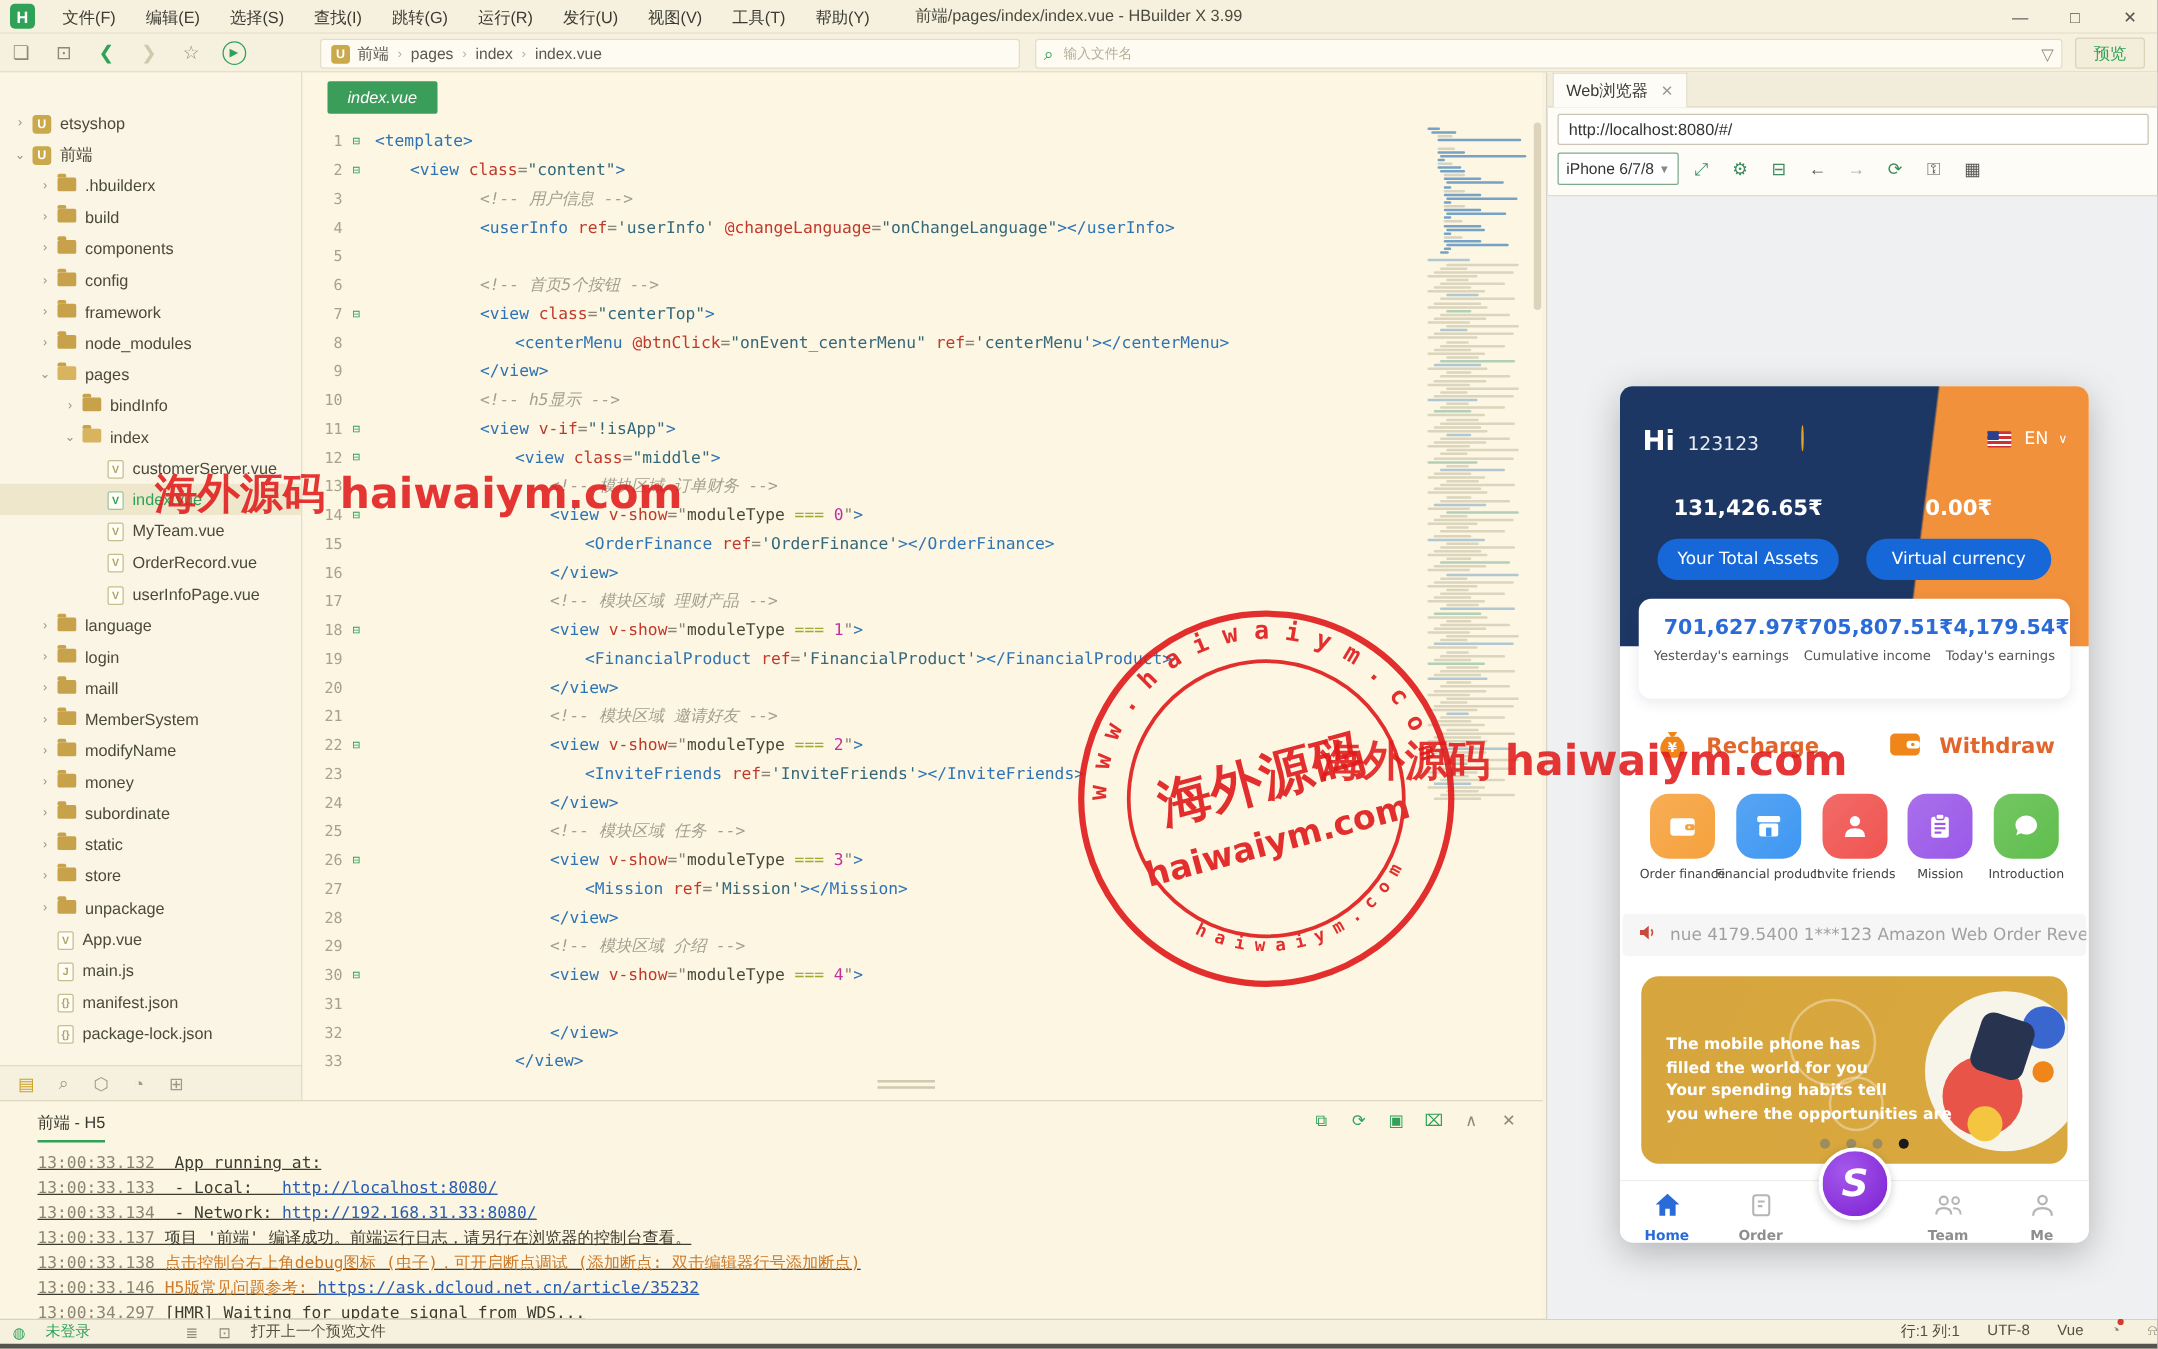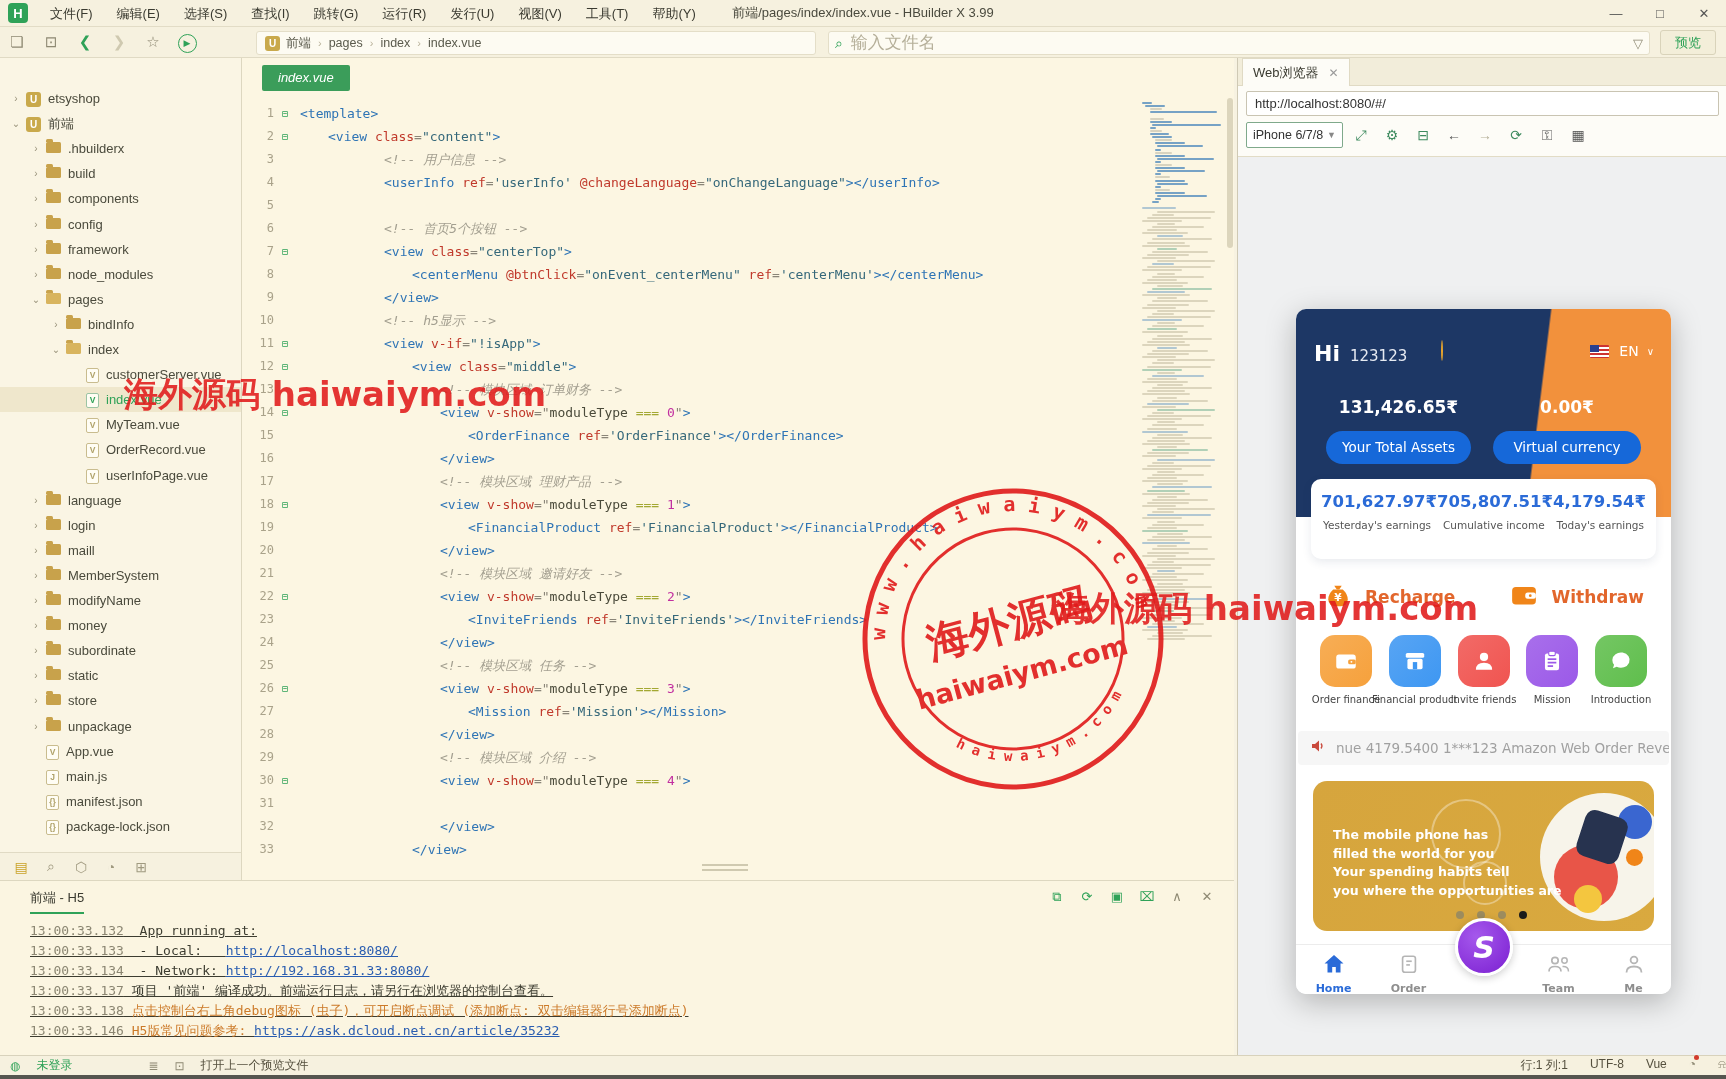--- a/index.html
+++ b/index.html
@@ -19,21 +19,21 @@
   #toolbar{position:absolute;left:0;top:27px;width:1726px;height:31px;background:#F6F1DF;border-bottom:1px solid #E0DAC4;display:flex;align-items:center;}
   .tb-icon{width:34px;text-align:center;font-size:15px;color:#8F8A74;}
   .tb-icon.green{color:#2FA258;}
   .tb-icon.dim{color:#CFC9B0;}
   #run-icon span{display:inline-block;width:19px;height:19px;border:1.5px solid #2FA258;border-radius:50%;color:#2FA258;font-size:9px;line-height:16px;}
   #breadcrumb{position:absolute;left:256px;top:4px;width:560px;height:24px;background:#FDFBF2;border:1px solid #E4DEC8;border-radius:3px;display:flex;align-items:center;padding-left:8px;font-size:12.5px;color:#5a5a4c;}
   .crumb-sep{color:#B9B29A;margin:0 7px;font-size:11px;}
   .u-badge{display:inline-block;width:15px;height:15px;background:#C9A94B;border-radius:3px;color:#fff;font-size:10px;font-weight:bold;text-align:center;line-height:15px;margin-right:6px;}
   #search-box{position:absolute;left:828px;top:4px;width:822px;height:24px;background:#FDFBF2;border:1px solid #E4DEC8;border-radius:3px;display:flex;align-items:center;padding:0 6px;}
   #search-box .mag{color:#2FA258;font-size:14px;margin-right:6px;}
-  #search-input{flex:1;border:none;outline:none;background:transparent;font-size:17px;color:#0f766e;font-family:Liberation Serif, serif;}
+  #search-input{flex:1;border:none;outline:none;background:transparent;font-size:11px;color:#0f766e;font-family:Liberation Serif, serif;}
   #search-input::placeholder{color:#B5AF99;}
   #funnel-icon{color:#8F8A74;font-size:13px;}
   #preview-btn{position:absolute;left:1660px;top:3px;width:56px;height:25px;background:#F3EED9;border:1px solid #D9D3BA;border-radius:3px;color:#2FA258;font-size:13px;text-align:center;line-height:23px;}
 
   
   #sidebar{position:absolute;left:0;top:58px;width:242px;height:822px;background:#FAF5E4;border-right:1px solid #DDD7C0;overflow:hidden;}
   .tree-row{position:absolute;left:0;width:242px;height:25px;display:flex;align-items:center;font-size:13px;color:#4a4a3c;white-space:nowrap;}
   .tree-row.selected{background:#EFE7CC;}
   .tree-row.selected .tree-label{color:#2FA258;}
   .tree-arrow{width:12px;font-size:10px;color:#9A947C;text-align:center;margin-right:4px;flex:none;}
@@ -113,21 +113,21 @@
   #ph-flag:before{content:"";position:absolute;left:0;top:0;width:9px;height:7px;background:#2A3F8F;}
   #ph-en{color:#fff;font-size:14px;margin:0 8px 0 10px;}
   #ph-car{color:#fff;font-size:10px;}
   .ph-balance{position:absolute;top:88px;font-size:17px;font-weight:bold;color:#fff;text-align:center;}
   #ph-bal-l{left:30px;width:145px;}
   #ph-bal-r{left:197px;width:148px;}
   .ph-pill{position:absolute;top:122px;height:33px;background:#1668D9;border-radius:17px;color:#fff;font-size:13.5px;text-align:center;line-height:33px;}
   #ph-pill-l{left:30px;width:145px;}
   #ph-pill-r{left:197px;width:148px;}
   #ph-card{position:absolute;left:15px;top:170px;width:345px;height:80px;background:#fff;border-radius:10px;box-shadow:0 3px 10px rgba(30,50,90,.10);}
-  #ph-card .vals{display:flex;justify-content:space-between;padding:13px 10px 0 10px;}
+  #ph-card .vals{display:flex;justify-content:space-between;padding:13px 10px 0 20px;}
   #ph-card .val{font-size:16.5px;font-weight:bold;color:#2B6BD7;white-space:nowrap;}
   #ph-card .labs{display:flex;justify-content:space-between;padding:8px 12px 0 12px;}
   #ph-card .lab{font-size:10.5px;color:#555;}
   #ph-actions{position:absolute;left:0;top:268px;width:375px;height:40px;display:flex;justify-content:space-around;align-items:center;}
   .ph-act{display:flex;align-items:center;}
   .ph-act .txt{font-size:17px;font-weight:600;color:#E2662C;margin-left:12px;}
   #ph-apps{position:absolute;left:0;top:326px;width:375px;height:84px;display:flex;justify-content:space-between;padding:0 22px;}
   .ph-app{width:56px;display:flex;flex-direction:column;align-items:center;}
   .ph-app .sq{width:52px;height:52px;border-radius:15px;display:flex;align-items:center;justify-content:center;}
   .ph-app .albl{font-size:10px;color:#444;margin-top:7px;white-space:nowrap;}
@@ -582,20 +582,21 @@
         <span class="con-ico gray">∧</span>
         <span class="con-ico gray">✕</span>
       </div>
     <div id="console-log">
         <div class="log-line"><span class="log-time">13:00:33.132</span><span class="log-tx">  App running at:</span></div>
         <div class="log-line"><span class="log-time">13:00:33.133</span><span class="log-tx">  - Local:   </span><span class="log-lk">http://localhost:8080/</span></div>
         <div class="log-line"><span class="log-time">13:00:33.134</span><span class="log-tx">  - Network: </span><span class="log-lk">http://192.168.31.33:8080/</span></div>
         <div class="log-line"><span class="log-time">13:00:33.137</span><span class="log-tx"> 项目 '前端' 编译成功。前端运行日志，请另行在浏览器的控制台查看。</span></div>
         <div class="log-line"><span class="log-time">13:00:33.138</span><span class="log-wr"> 点击控制台右上角debug图标 (虫子)，可开启断点调试 (添加断点: 双击编辑器行号添加断点)</span></div>
         <div class="log-line"><span class="log-time">13:00:33.146</span><span class="log-wr"> H5版常见问题参考: </span><span class="log-lk">https://ask.dcloud.net.cn/article/35232</span></div>
+        <div class="log-line"><span class="log-time">13:00:34.297</span><span class="log-tx"> [HMR] Waiting for update signal from WDS...</span></div>
       </div>
   </div>
 
   <div id="statusbar">
     <span class="sb-item green" style="margin-left:10px">◍</span>
     <span class="sb-item green">未登录</span>
     <span class="sb-item" style="margin-left:60px;color:#8f8a74">≣</span>
     <span class="sb-item" style="color:#8f8a74">⊡</span>
     <span class="sb-item">打开上一个预览文件</span>
     <div id="sb-right">

